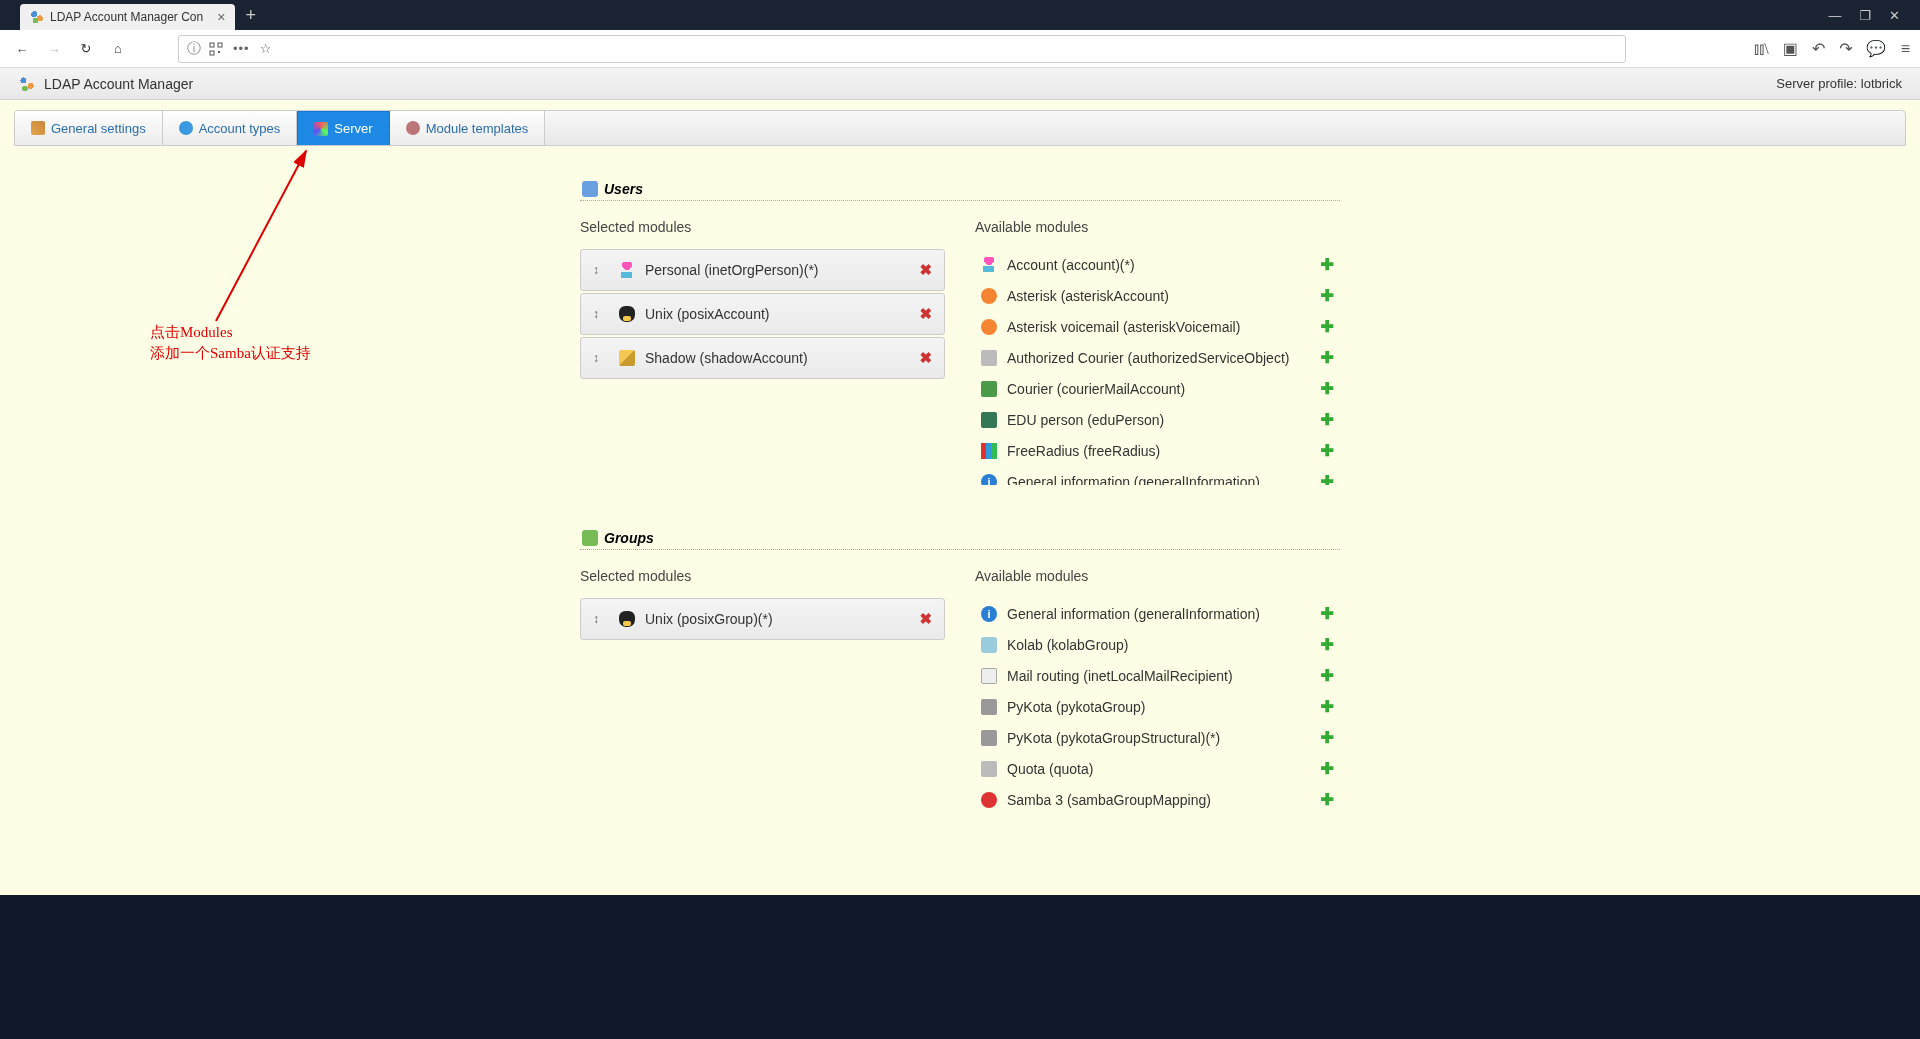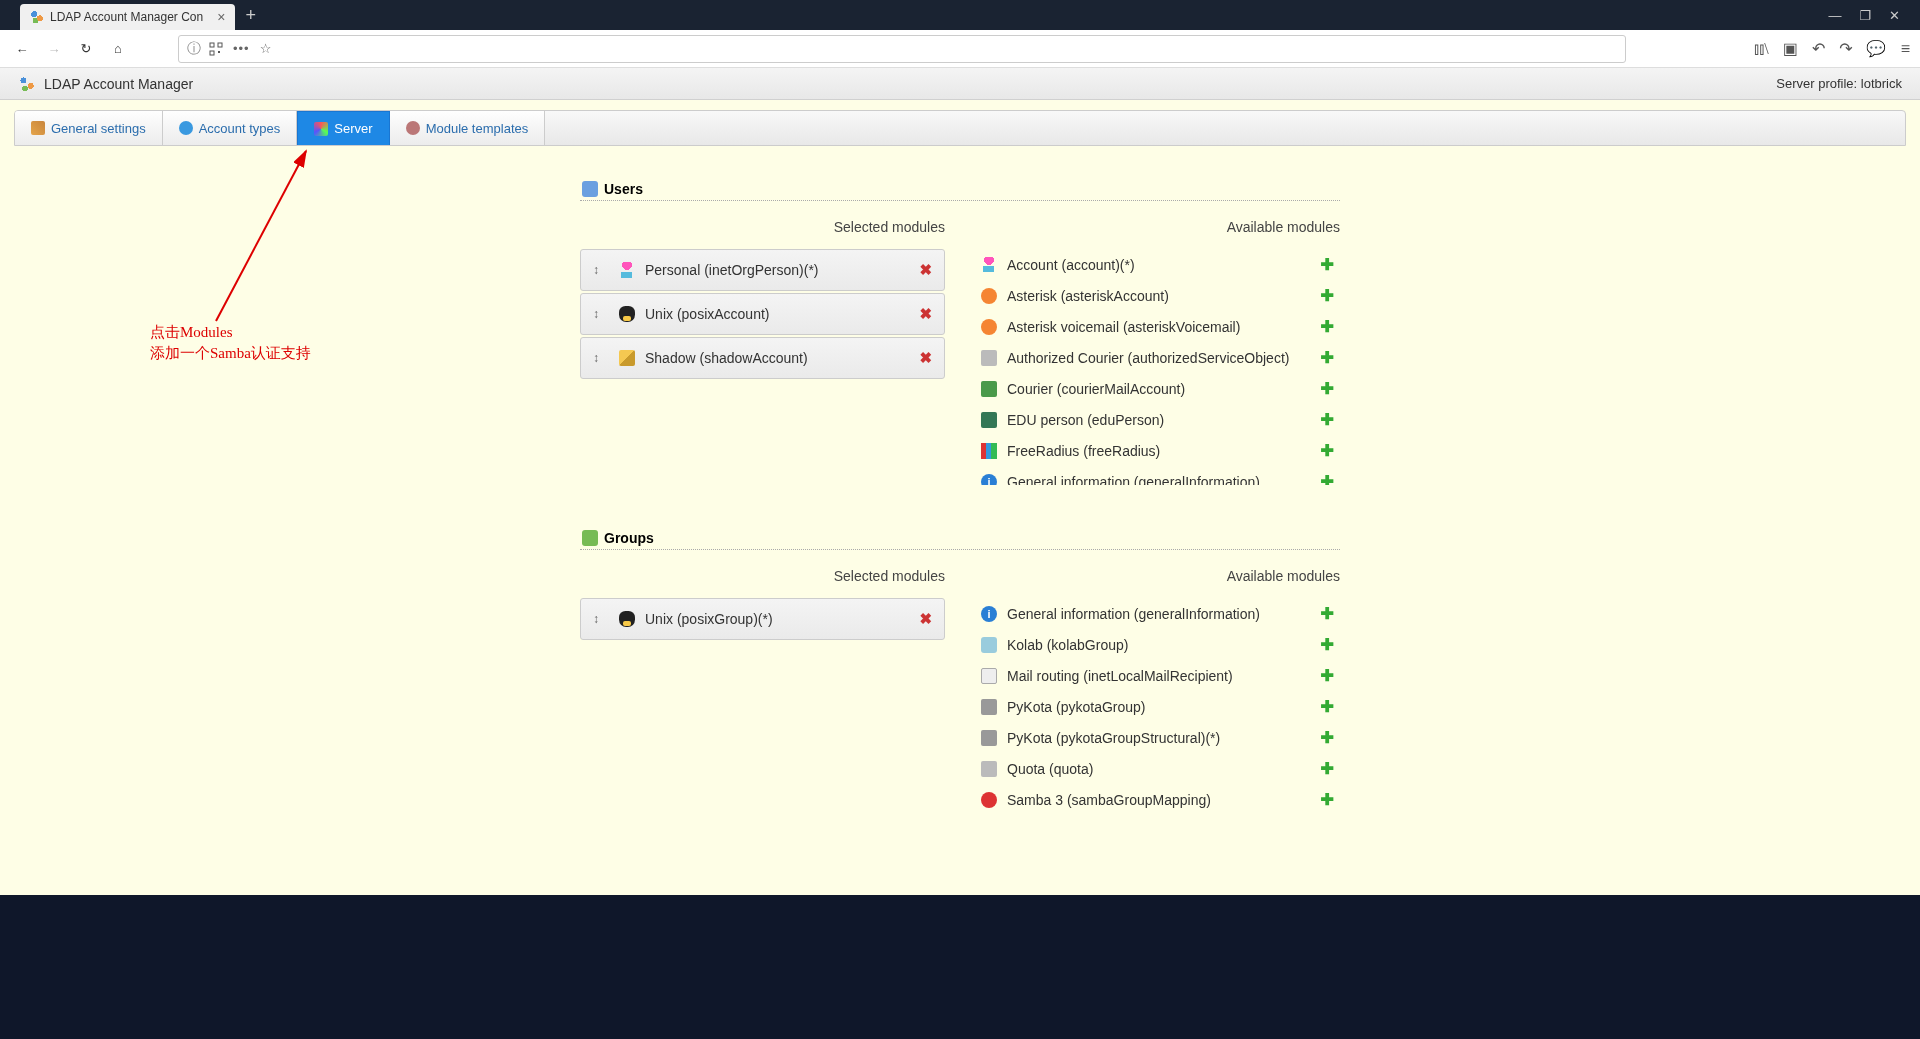--- a/index.html
+++ b/index.html
@@ -38,25 +38,25 @@
 .tab-icon { width: 14px; height: 14px; display: inline-block; }
 
 .tab-content { background: #fefee6; padding: 30px 20px 40px 20px; min-height: 720px; position: relative; }
 
 .annotation-arrow { position: absolute; left: 132px; top: 0; pointer-events: none; }
 .annotation-text { position: absolute; left: 136px; top: 176px; color: #d00; font-size: 15px; font-family: "SimSun","宋体",serif; line-height: 1.4; }
 
 .module-section { max-width: 760px; margin: 0 auto 40px auto; }
 .section-header { border-bottom: 1px dotted #aaa; padding: 5px 2px 3px 2px; display: flex; align-items: center; gap: 6px; }
 .section-header .icon { width: 16px; height: 16px; display: inline-block; }
-.section-title { font-weight: bold; font-size: 14px; }
+.section-title { font-weight: bold; font-size: 14px; font-style: italic; }
 
 .module-columns { display: flex; gap: 30px; margin-top: 18px; }
 .module-col { flex: 0 0 365px; }
-.col-heading { font-size: 14px; color: #444; margin-bottom: 14px; text-align: right; }
+.col-heading { font-size: 14px; color: #444; margin-bottom: 14px; }
 
 .selected-item { border: 1px solid #ccc; background: linear-gradient(#f4f4f4,#eaeaea); display: flex; align-items: center; padding: 10px 12px; margin-bottom: 2px; border-radius: 3px; height: 42px; }
 .selected-item .drag-handle { font-size: 12px; color: #666; margin-right: 20px; cursor: grab; }
 .selected-item .mod-icon { width: 16px; height: 16px; margin-right: 10px; display: inline-block; }
 .selected-item .mod-name { flex: 1; font-size: 14px; color: #333; }
 .selected-item .remove-icon { color: #c33; font-weight: bold; cursor: pointer; font-size: 15px; }
 
 .available-scroll { max-height: 236px; overflow-y: scroll; border-right: 0; }
 .available-item { display: flex; align-items: center; padding: 6px 6px; height: 31px; }
 .available-item .mod-icon { width: 16px; height: 16px; margin-right: 10px; display: inline-block; }

